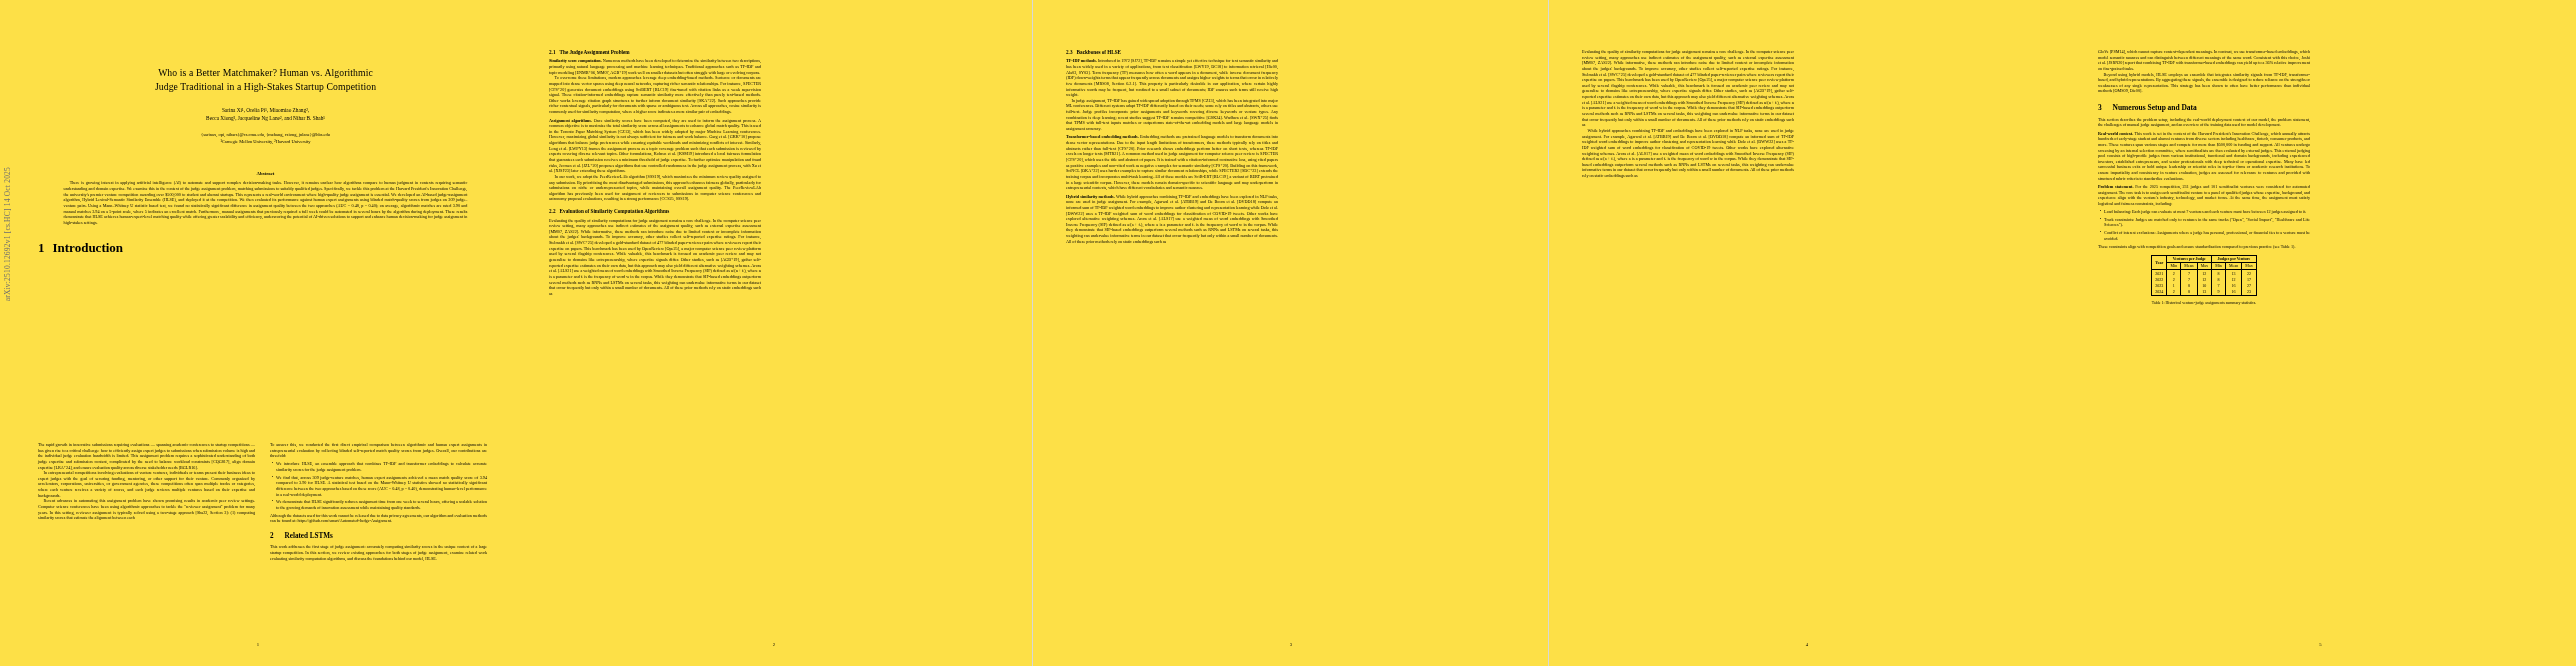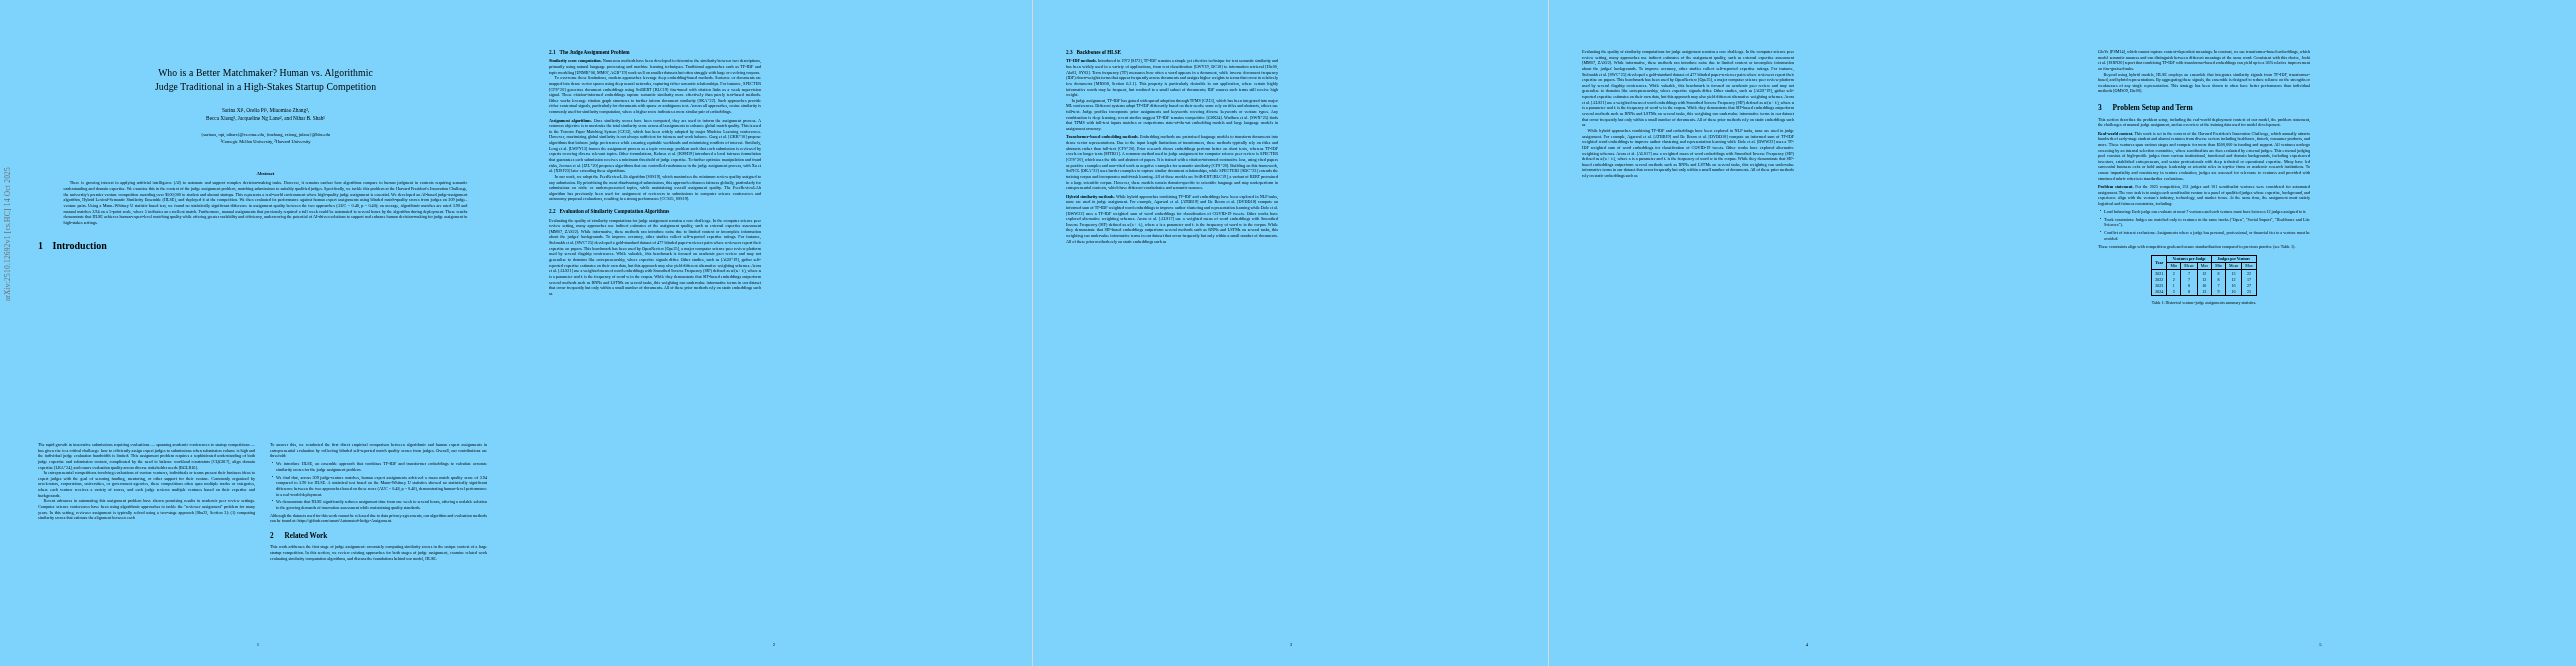--- a/index.html
+++ b/index.html
@@ -2,21 +2,21 @@
 <html style="font-size:9px"><head>
 <meta charset="utf-8">
 <style>
   html,body{margin:0;padding:0;background:#8a8a8a;}
   body{font-family:"Liberation Serif","DejaVu Serif",serif;}
   #sheet{
     position:relative;width:2576px;height:667px;background:#ffffff;
     overflow:hidden;
   }
   .page{
-    position:absolute;top:0;height:667px;background:#7dd3fc;
+    position:absolute;top:0;height:667px;background:#fde047;
     box-sizing:border-box;color:#000;
   }
   .page-inner{position:relative;width:100%;height:100%;}
   .arxiv-stamp{
     position:absolute;left:3.3px;top:167px;
     writing-mode:vertical-rl;transform:rotate(180deg);
     font-size:7.5px;letter-spacing:0.2px;color:#6e6e6e;
     white-space:nowrap;font-family:"Liberation Serif",serif;
   }
   .body-col{
@@ -34,21 +34,21 @@
   .emails{text-align:center;font-size:4.5px;line-height:1.45;margin-top:9.4px;}
   .affil{text-align:center;font-size:4.5px;line-height:1.45;}
   .abs-h{text-align:center;font-weight:bold;font-size:4.8px;margin:25.6px 0 4.4px 0;}
   .abs{
     font-size:4.2px;line-height:1.36;text-align:justify;
     -webkit-hyphens:auto;hyphens:auto;
     margin:0 25.6px;
   }
   .abs p{margin:0;text-indent:6.1px;}
   h1.sec{
-    font-size:10px;font-weight:bold;margin:14.5px 0 5px 0;line-height:1.2;
+    font-size:13px;font-weight:bold;margin:14.5px 0 5px 0;line-height:1.2;
     letter-spacing:0;
   }
   h1.sec .num{display:inline-block;width:14.5px;}
   h2.sec{
     font-size:5.2px;font-weight:bold;margin:6.1px 0 2.8px 0;line-height:1.25;
   }
   h2.sec .num{display:inline-block;width:10.6px;}
   .body-col p{margin:0;text-indent:5.6px;}
   .body-col p.nind{text-indent:0;}
   .body-col p.run{text-indent:0;}
@@ -122,21 +122,21 @@
 
       <div class="body-col" style="left:270px;top:442px;width:217px;height:183px;">
         <p class="nind">To answer this, we conducted the first direct empirical comparison between algorithmic and human expert assignments in entrepreneurial evaluation by collecting blinded self-reported match quality scores from judges. Overall, our contributions are threefold:</p>
         <ul class="bl">
           <li>We introduce HLSE, an ensemble approach that combines TF-IDF and transformer embeddings to calculate accurate similarity scores for the judge assignment problem.</li>
           <li>We find that, across 309 judge-venture matches, human expert assignments achieved a mean match quality score of 3.94 compared to 3.90 for HLSE. A statistical test based on the Mann-Whitney U statistics showed no statistically significant difference between the two approaches based on these score (AUC = 0.48, p = 0.40), demonstrating human-level performance in a real-world deployment.</li>
           <li>We demonstrate that HLSE significantly reduces assignment time from one week to several hours, offering a scalable solution to the growing demands of innovation assessment while maintaining quality standards.</li>
         </ul>
         <p class="nind">Although the datasets used for this work cannot be released due to data privacy agreements, our algorithm and evaluation methods can be found at: https://github.com/smart/Automated-Judge-Assignment.</p>
         <h1 class="sec" style="font-size:7.2px;margin:7.8px 0 3.9px 0;">
-          <span class="num">2</span><span>Related Work</span>
+          <span class="num">2</span><span>Related LSTMs</span>
         </h1>
         <p class="nind">This work addresses the first stage of judge assignment: accurately computing similarity scores in the unique context of a large startup competition. In this section, we review existing approaches for both stages of judge assignment, examine related work evaluating similarity computation algorithms, and discuss the foundations behind our model, HLSE.</p>
       </div>
 
       <div class="pgno">1</div>
     </div>
   </div>
   <div class="divider" style="left:516px;"></div>
 
   <div class="page" id="p2" style="left:516px;width:516px;">
@@ -185,21 +185,21 @@
     </div>
   </div>
   <div class="divider" style="left:2065px;"></div>
 
   <div class="page" id="p5" style="left:2065px;width:511px;">
     <div class="page-inner">
       <div class="body-col" style="left:33px;top:49px;width:212px;height:567px;">
         <p class="nind">GloVe [PSM14], which cannot capture context-dependent meanings. In contrast, we use transformer-based embeddings, which model semantic nuances and can distinguish between different meanings of the same word. Consistent with this choice, Joshi et al. [JSRN20] report that combining TF-IDF with transformer-based embeddings can yield up to a 36% relative improvement on fine-grained tasks.</p>
         <p>Beyond using hybrid models, HLSE employs an ensemble that integrates similarity signals from TF-IDF, transformer-based, and hybrid representations. By aggregating these signals, the ensemble is designed to reduce reliance on the strengths or weaknesses of any single representation. This strategy has been shown to often have better performance than individual methods [OMS09, Die00].</p>
         <h1 class="sec" style="font-size:7.5px;margin:9px 0 4.4px 0;">
-          <span class="num">3</span><span>Problem Setup and Term</span>
+          <span class="num">3</span><span>Numerous Setup and Data</span>
         </h1>
         <p class="nind">This section describes the problem setup, including the real-world deployment context of our model, the problem statement, the challenges of manual judge assignment, and an overview of the training data used for model development.</p>
         <p class="run" style="margin-top:2.8px;"><span class="runin">Real-world context.</span> <span>This work is set in the context of the Harvard President's Innovation Challenge, which annually attracts hundreds of early-stage student and alumni ventures from diverse sectors including healthcare, fintech, consumer products, and more. These ventures span various stages and compete for more than $500,000 in funding and support. All ventures undergo screening by an internal selection committee, where semifinalists are then evaluated by external judges. This external judging pool consists of high-profile judges from various institutional, functional and domain backgrounds, including experienced investors, established entrepreneurs, and senior professionals with deep technical or operational expertise. Many have led successful business exits or hold unique leadership or scientist roles in top-tier firms or academic research institutions. To ensure impartiality and consistency in venture evaluation, judges are assessed for relevance to ventures and provided with structured rubric criteria to standardize evaluations.</span></p>
         <p class="run" style="margin-top:2.8px;"><span class="runin">Problem statement.</span> <span>For the 2025 competition, 231 judges and 101 semifinalist ventures were considered for automated assignment. The core task is to assign each semifinalist venture to a panel of qualified judges whose expertise, background, and experience align with the venture's industry, technology, and market focus. At the same time, the assignment must satisfy logistical and fairness constraints, including:</span></p>
         <ul class="bl">
           <li>Load balancing: Each judge can evaluate at most 7 ventures and each venture must have between 12 judges assigned to it.</li>
           <li>Track constraints: Judges are matched only to ventures in the same tracks ("Open", "Social Impact", "Healthcare and Life Sciences").</li>
           <li>Conflict of interest exclusions: Assignments where a judge has personal, professional, or financial ties to a venture must be avoided.</li>
         </ul>
         <p class="nind">These constraints align with competition goals and ensure standardization compared to previous practice (see Table 1).</p>

